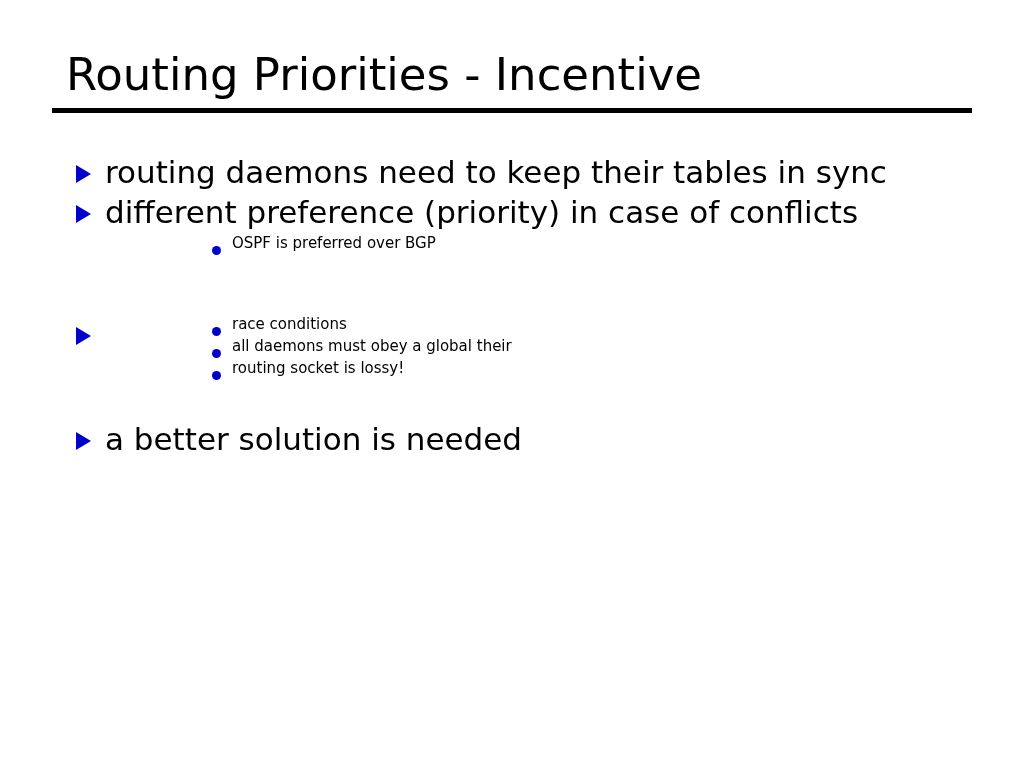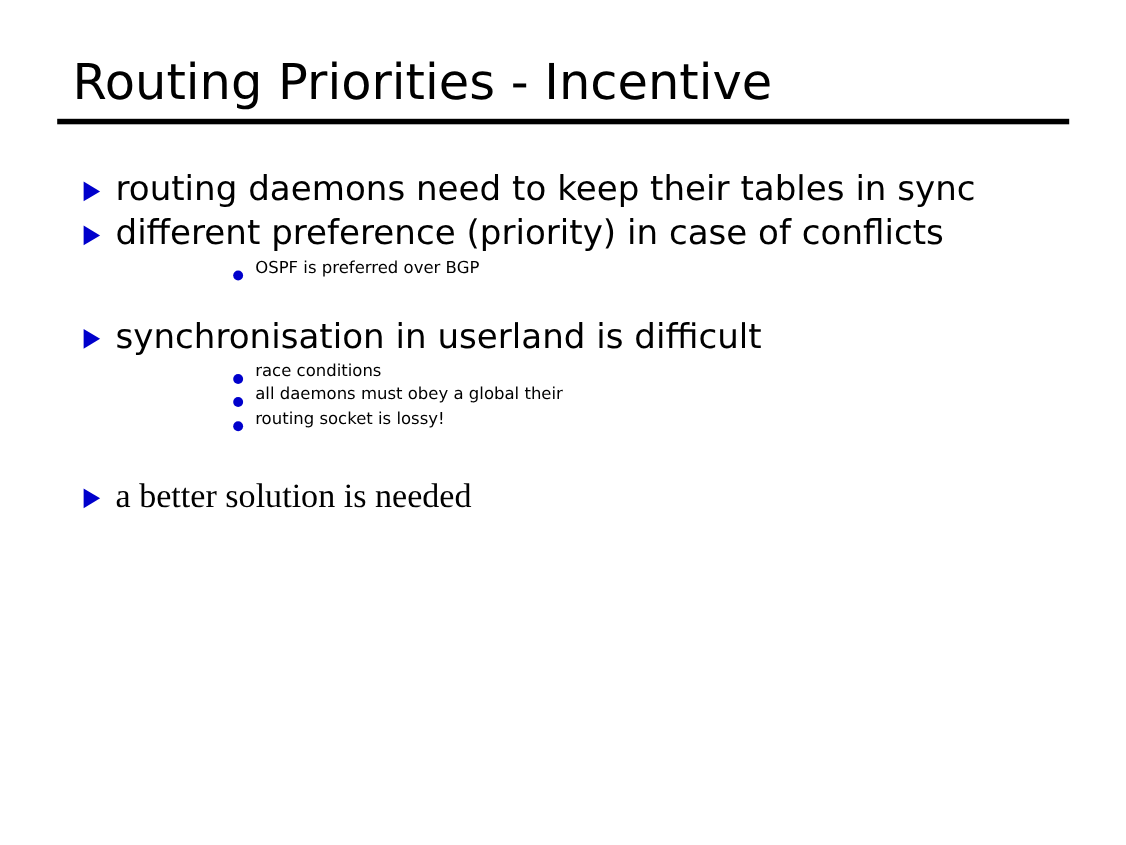--- a/index.html
+++ b/index.html
@@ -76,23 +76,23 @@
   li.l1 > .l1-text {
     display: block;
     white-space: nowrap;
   }
 
   
   .group {
     margin-bottom: 0;
   }
   .group.g1 { }
-  .group.g2 { margin-bottom: 32px; }
+  .group.g2 { margin-bottom: 60px; }
   .group.g3 { margin-bottom: 39px; }
-  .group.g4 { margin-bottom: 4px; font-family: Liberation Serif, serif; }
+  .group.g4 { margin-bottom: 4px; }
 
   .tri-bullet {
     position: absolute;
     left: 76px;
     top: 13px;
     width: 0;
     height: 0;
     border-top: 9px solid transparent;
     border-bottom: 9px solid transparent;
     border-left: 15px solid #0000cc;
@@ -146,21 +146,20 @@
         <ul class="level2 sub-list">
           <li class="l2">
             <span class="dot-bullet"></span>
             <span class="l2-text">OSPF is preferred over BGP</span>
           </li>
         </ul>
       </li>
 
       <li class="l1 group g3">
         <span class="tri-bullet"></span>
-        <span class="l1-text">synchronisation in userland is difficult</span>
         <ul class="level2 sub-list">
           <li class="l2">
             <span class="dot-bullet"></span>
             <span class="l2-text">race conditions</span>
           </li>
           <li class="l2">
             <span class="dot-bullet"></span>
             <span class="l2-text">all daemons must obey a global their</span>
           </li>
           <li class="l2">

